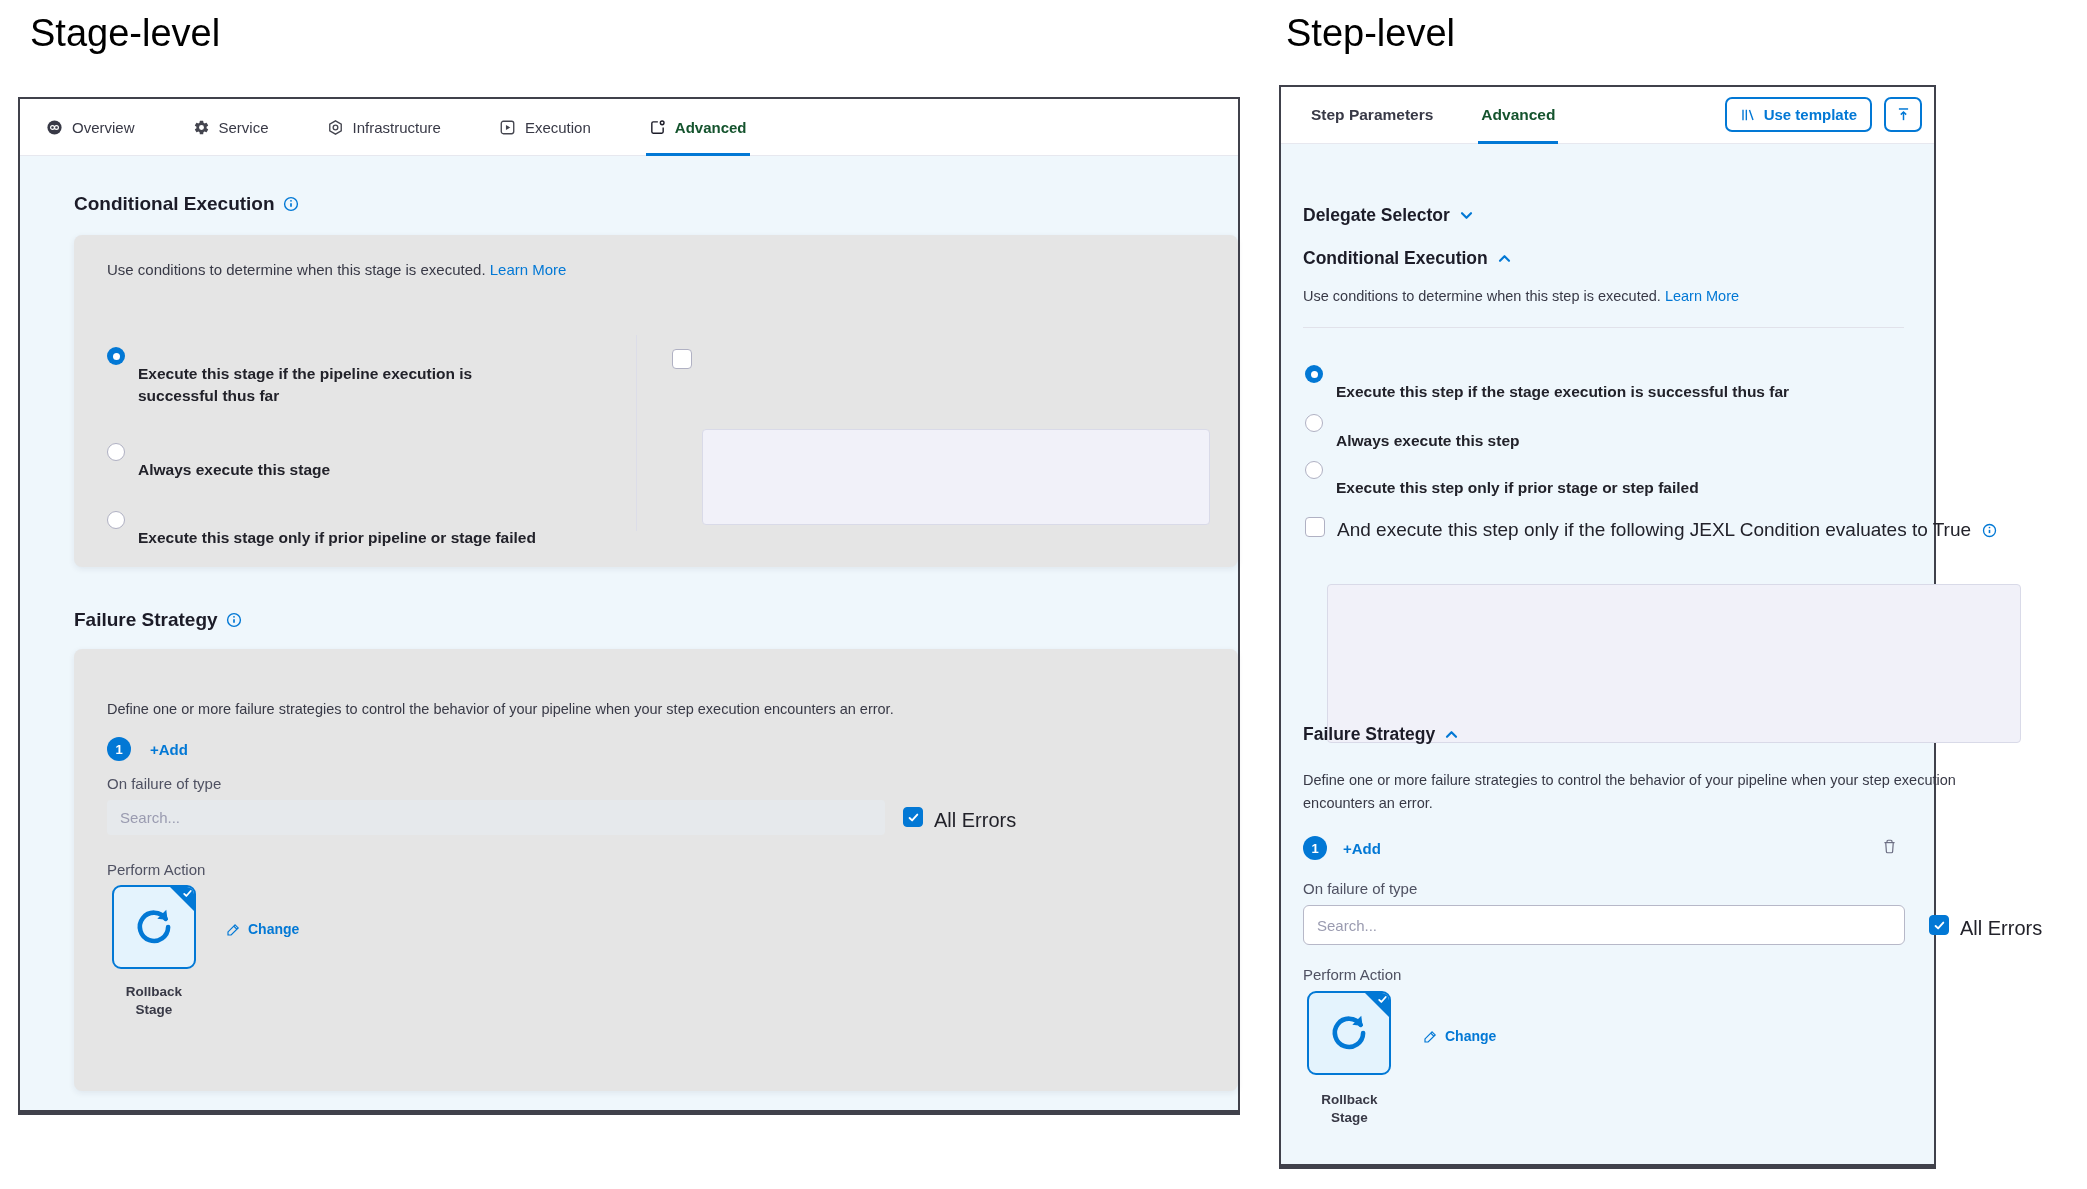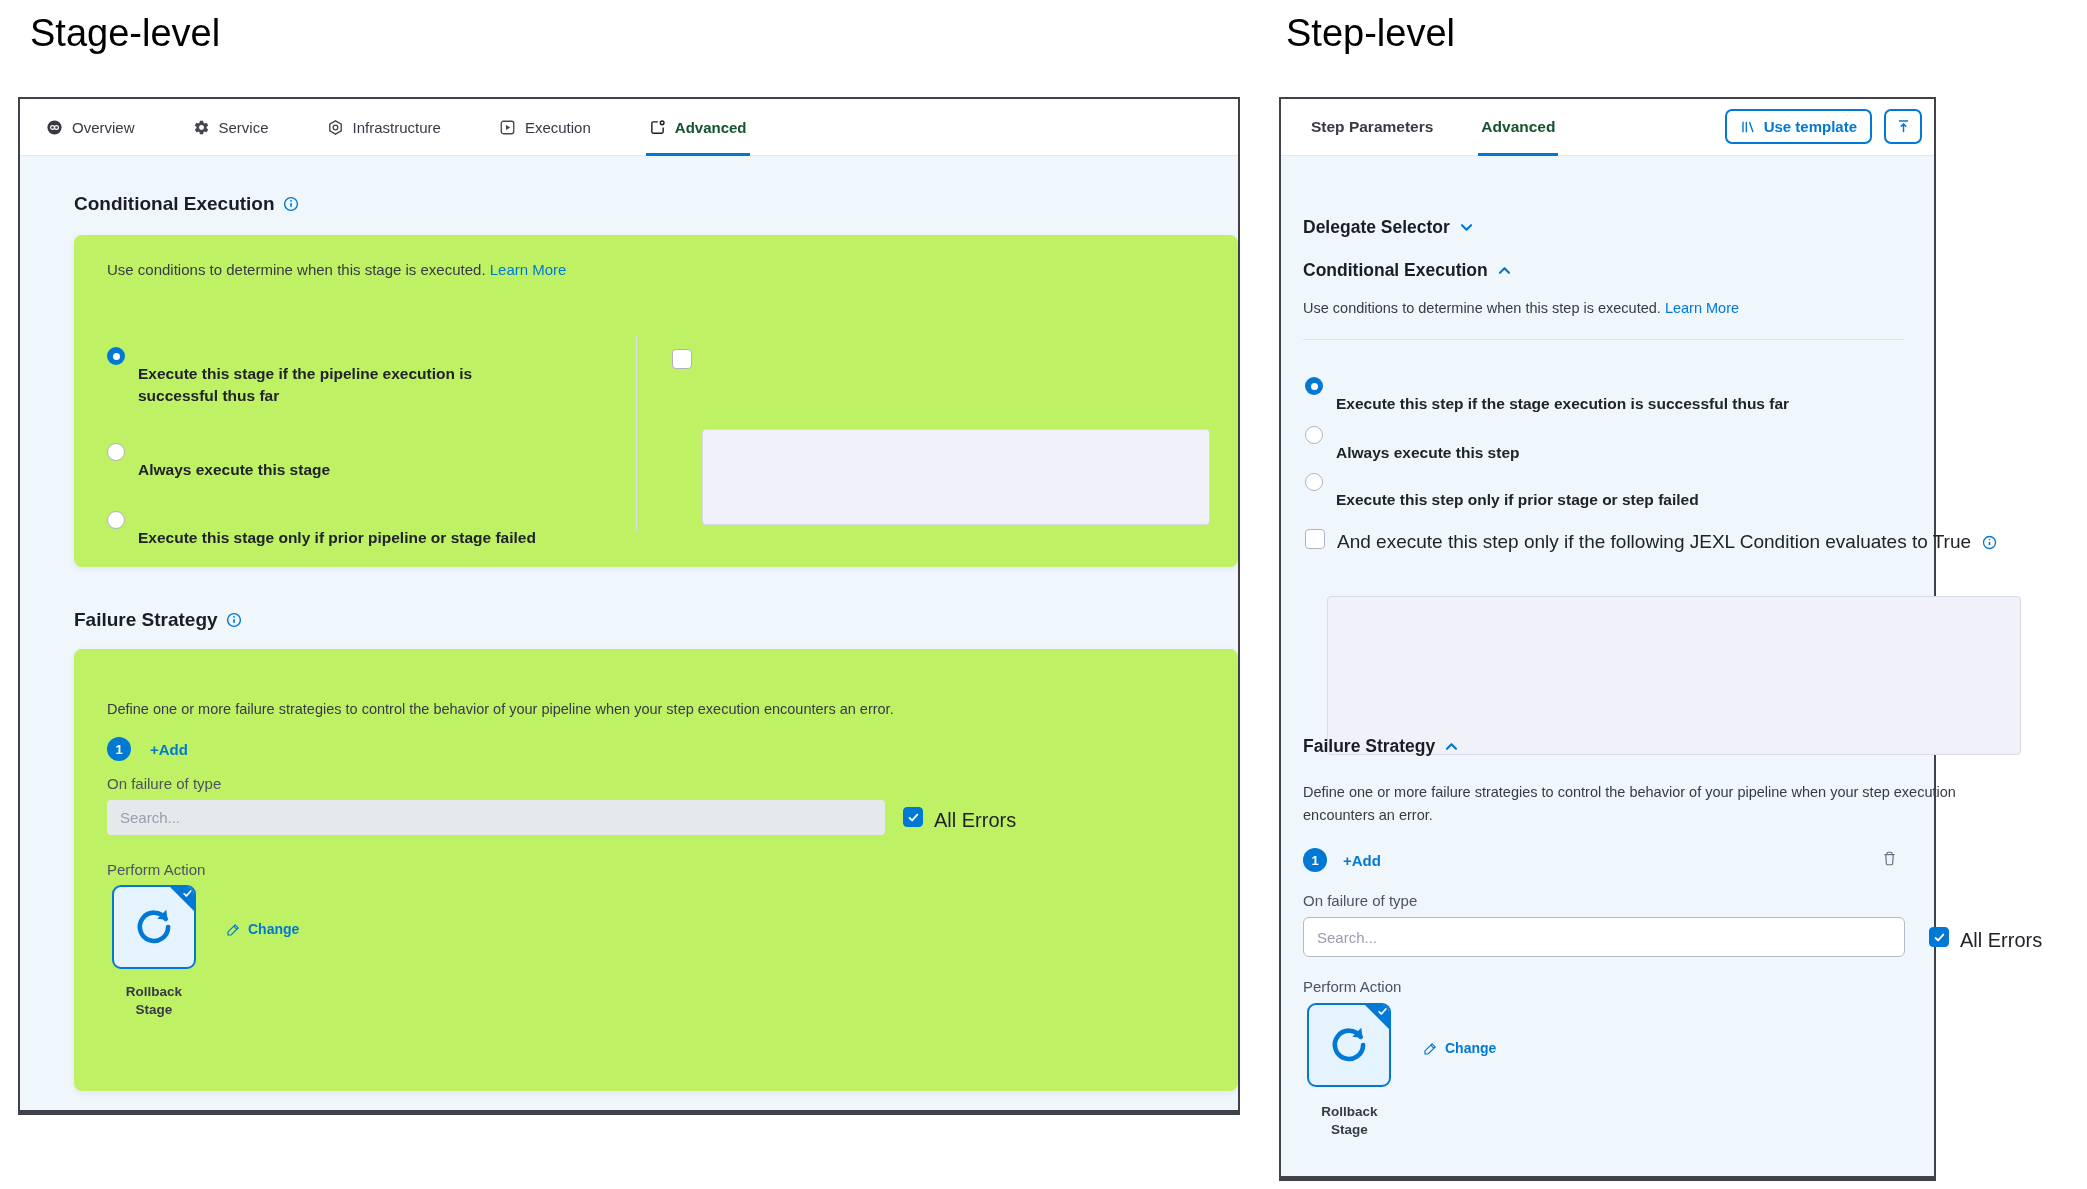--- a/index.html
+++ b/index.html
@@ -8,21 +8,21 @@
   .abs{position:absolute}
   .title{position:absolute;font-size:38px;color:#000}
   .panel{position:absolute;background:#eff7fc;border:2px solid #40414b;box-shadow:0 3px 0 #40414b;box-sizing:border-box}
   .tabbar{position:absolute;left:0;right:0;top:0;height:56px;background:#fff;border-bottom:1px solid #e7e8ef;
           display:flex;align-items:stretch}
   .tab{display:flex;align-items:center;gap:9px;font-size:15px;color:#383946;position:relative;cursor:pointer;white-space:nowrap}
   .tab.active{font-weight:700;color:#14532d}
   .tab.active::after{content:"";position:absolute;left:-3px;right:-3px;bottom:-1px;height:3px;background:#0278d5}
   .sec-head{position:absolute;font-size:19px;font-weight:700;color:#1c1c28;display:flex;align-items:center;gap:8px;white-space:nowrap}
   .h17{position:absolute;font-size:17.5px;font-weight:700;color:#1c1c28;display:flex;align-items:center;gap:9px;white-space:nowrap}
-  .card{position:absolute;left:54px;right:0;background:#bef264;border-radius:8px;box-shadow:0 2px 6px rgba(40,41,61,.08)}
+  .card{position:absolute;left:54px;right:0;background:#e5e5e5;border-radius:8px;box-shadow:0 2px 6px rgba(40,41,61,.08)}
   .desc{position:absolute;font-size:15px;color:#383946;white-space:nowrap}
   .desc2{position:absolute;font-size:14.5px;color:#383946;line-height:1.62}
   .link{color:#0278d5;cursor:pointer}
   .radio-row{position:absolute;display:flex;gap:13px;align-items:flex-start;cursor:pointer}
   .radio{width:18px;height:18px;border-radius:50%;background:#fff;border:1px solid #b0b1c3;box-sizing:border-box;flex:none;position:relative}
   .radio.on{background:#0278d5;border:none}
   .radio.on::after{content:"";position:absolute;left:5.5px;top:5.5px;width:7px;height:7px;border-radius:50%;background:#fff}
   .radio-lbl{font-size:15.5px;font-weight:600;color:#22222a;line-height:1.45;margin-top:16px}
   .cb{position:absolute;width:20px;height:20px;border-radius:4px;background:#fff;border:1px solid #b0b1c3;box-sizing:border-box;
       display:flex;align-items:center;justify-content:center;cursor:pointer}
@@ -197,21 +197,21 @@
       </span>
       <span>Change</span>
     </div>
     <div class="tile-cap" style="left:38px;width:84px;top:334px">
       <div>Rollback</div>
       <div>Stage</div>
     </div>
   </div>
 </section>
 
-<section class="panel" style="left:1279px;top:97px;width:657px;height:1081px">
+<section class="panel" style="left:1279px;top:85px;width:657px;height:1081px">
 
   <div class="tabbar" style="padding-left:30px;gap:48px">
     <div class="tab" style="font-weight:600;font-size:15.5px">
       <span>Step Parameters</span>
     </div>
     <div class="tab active" style="font-size:15.5px">
       <span>Advanced</span>
     </div>
     <div class="btn" style="right:62px;top:10px;height:35px;padding:0 13px">
       <span>

